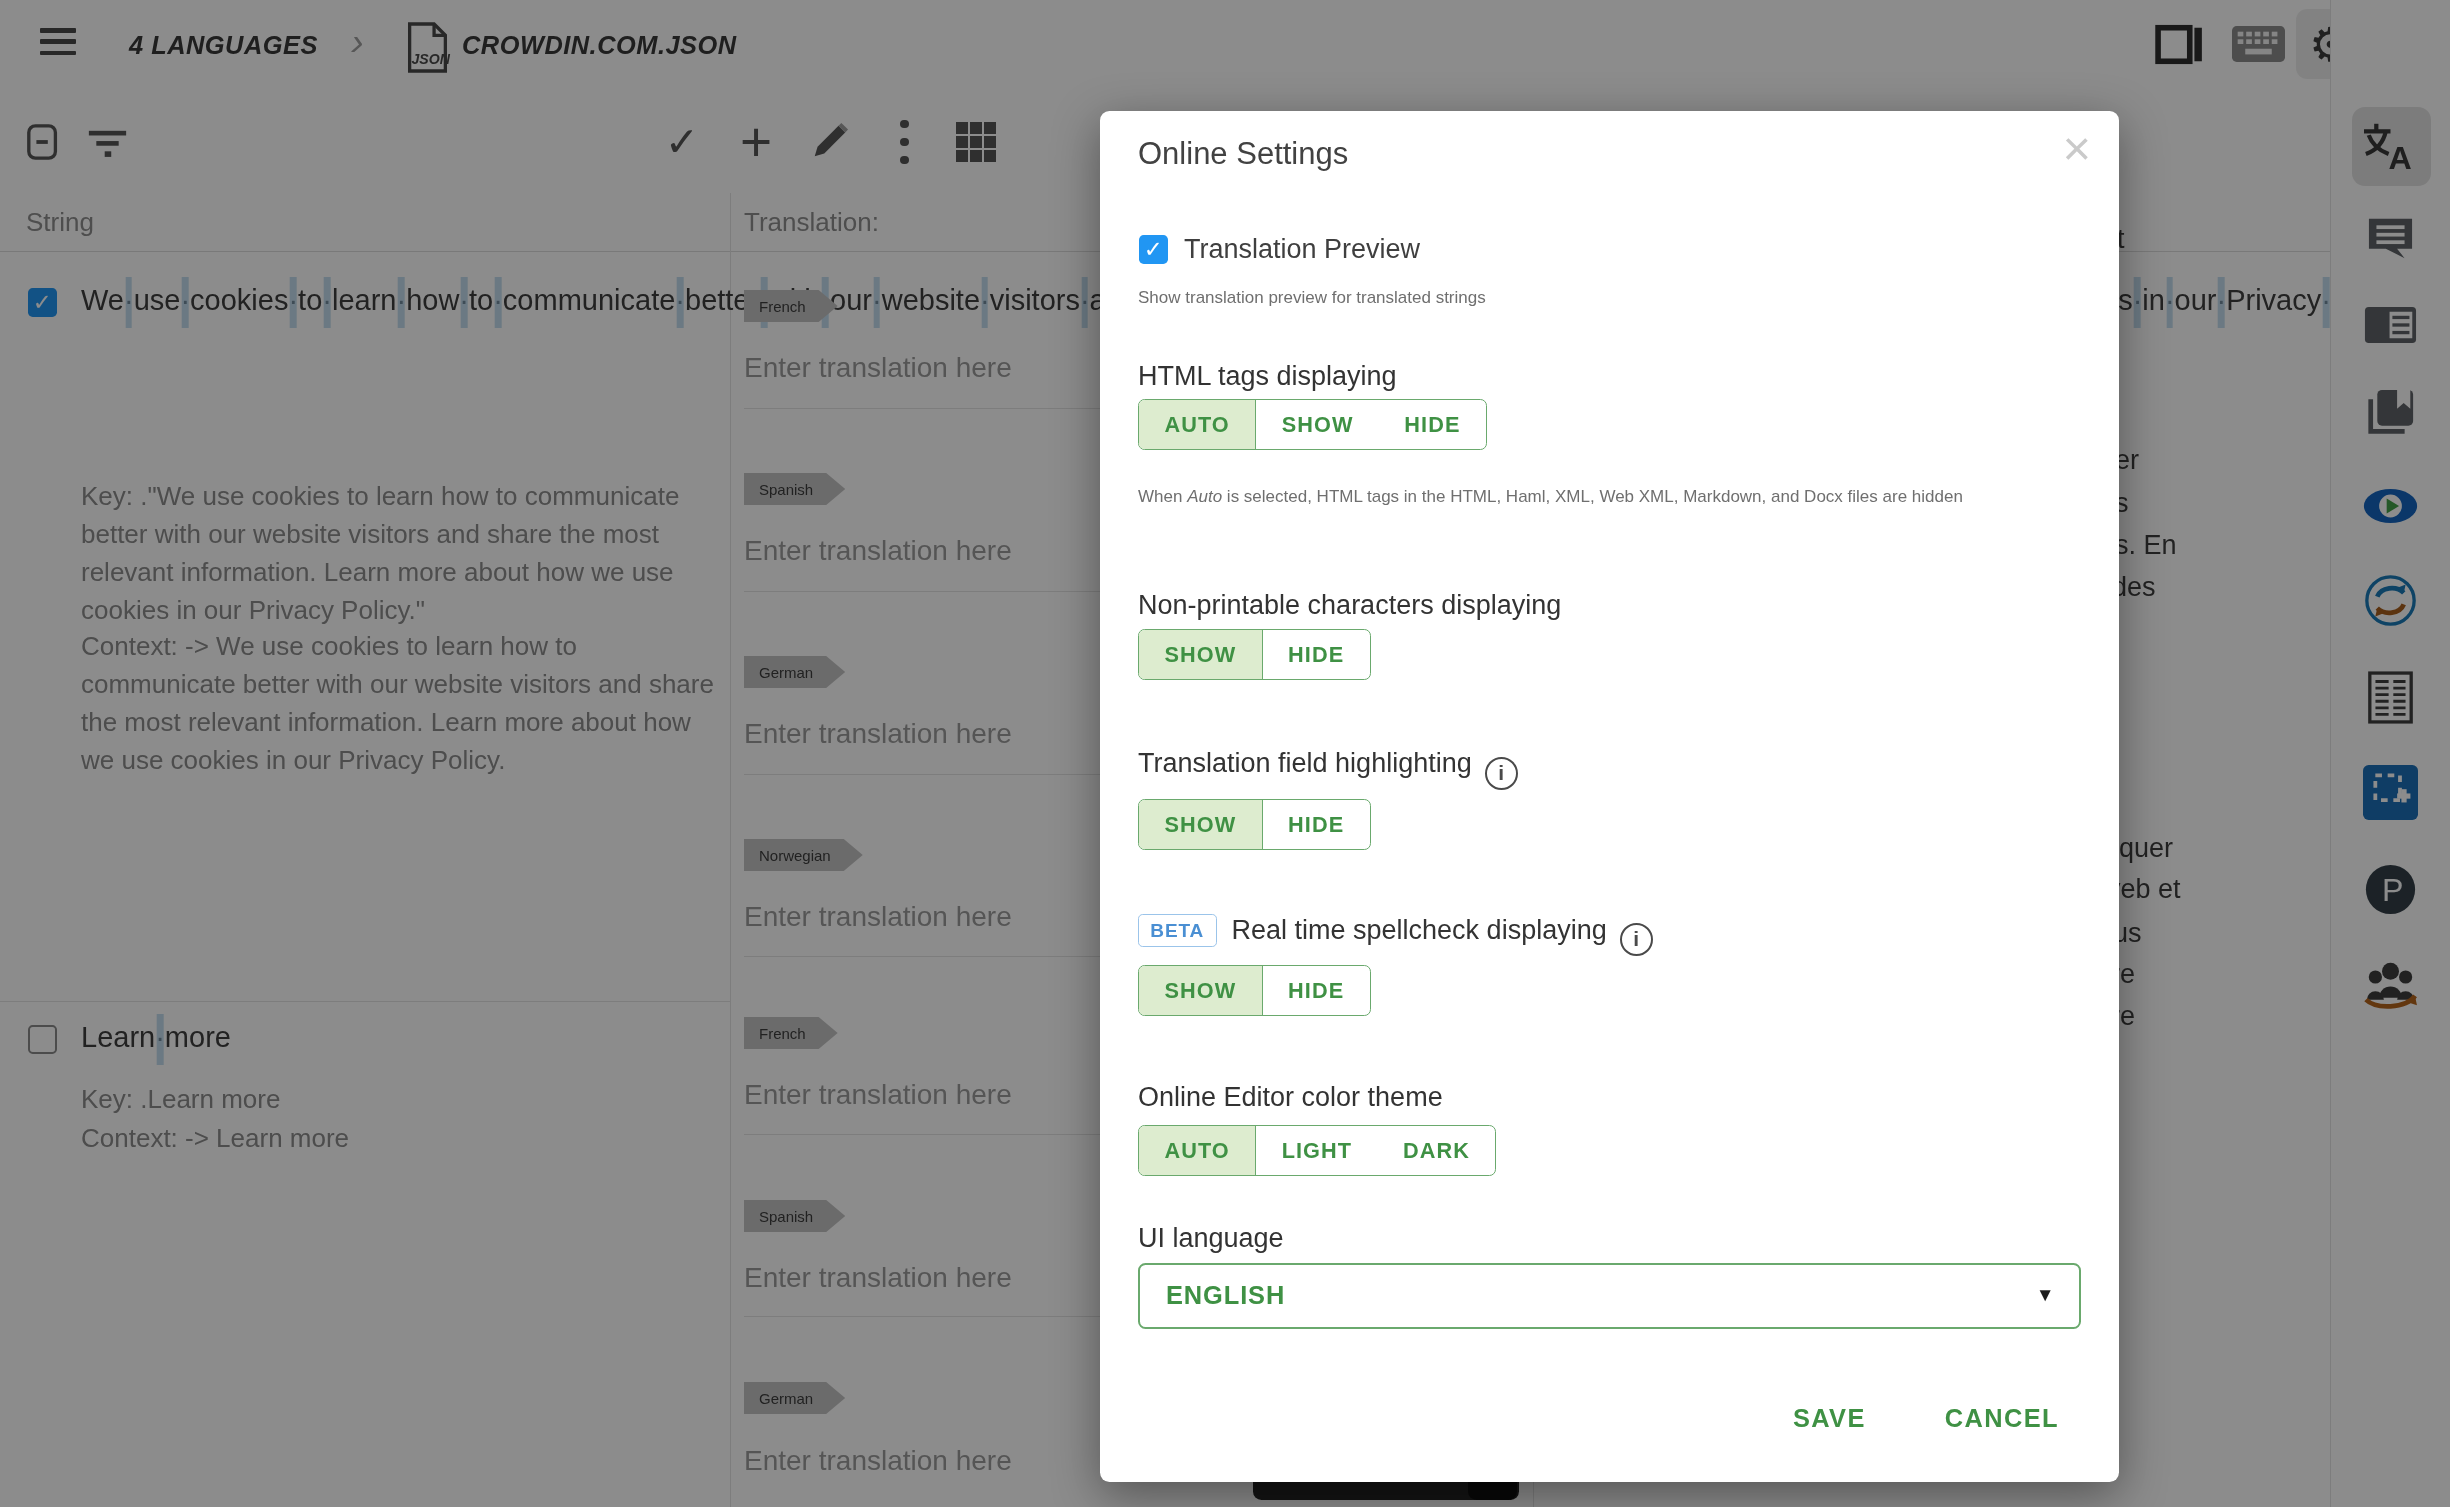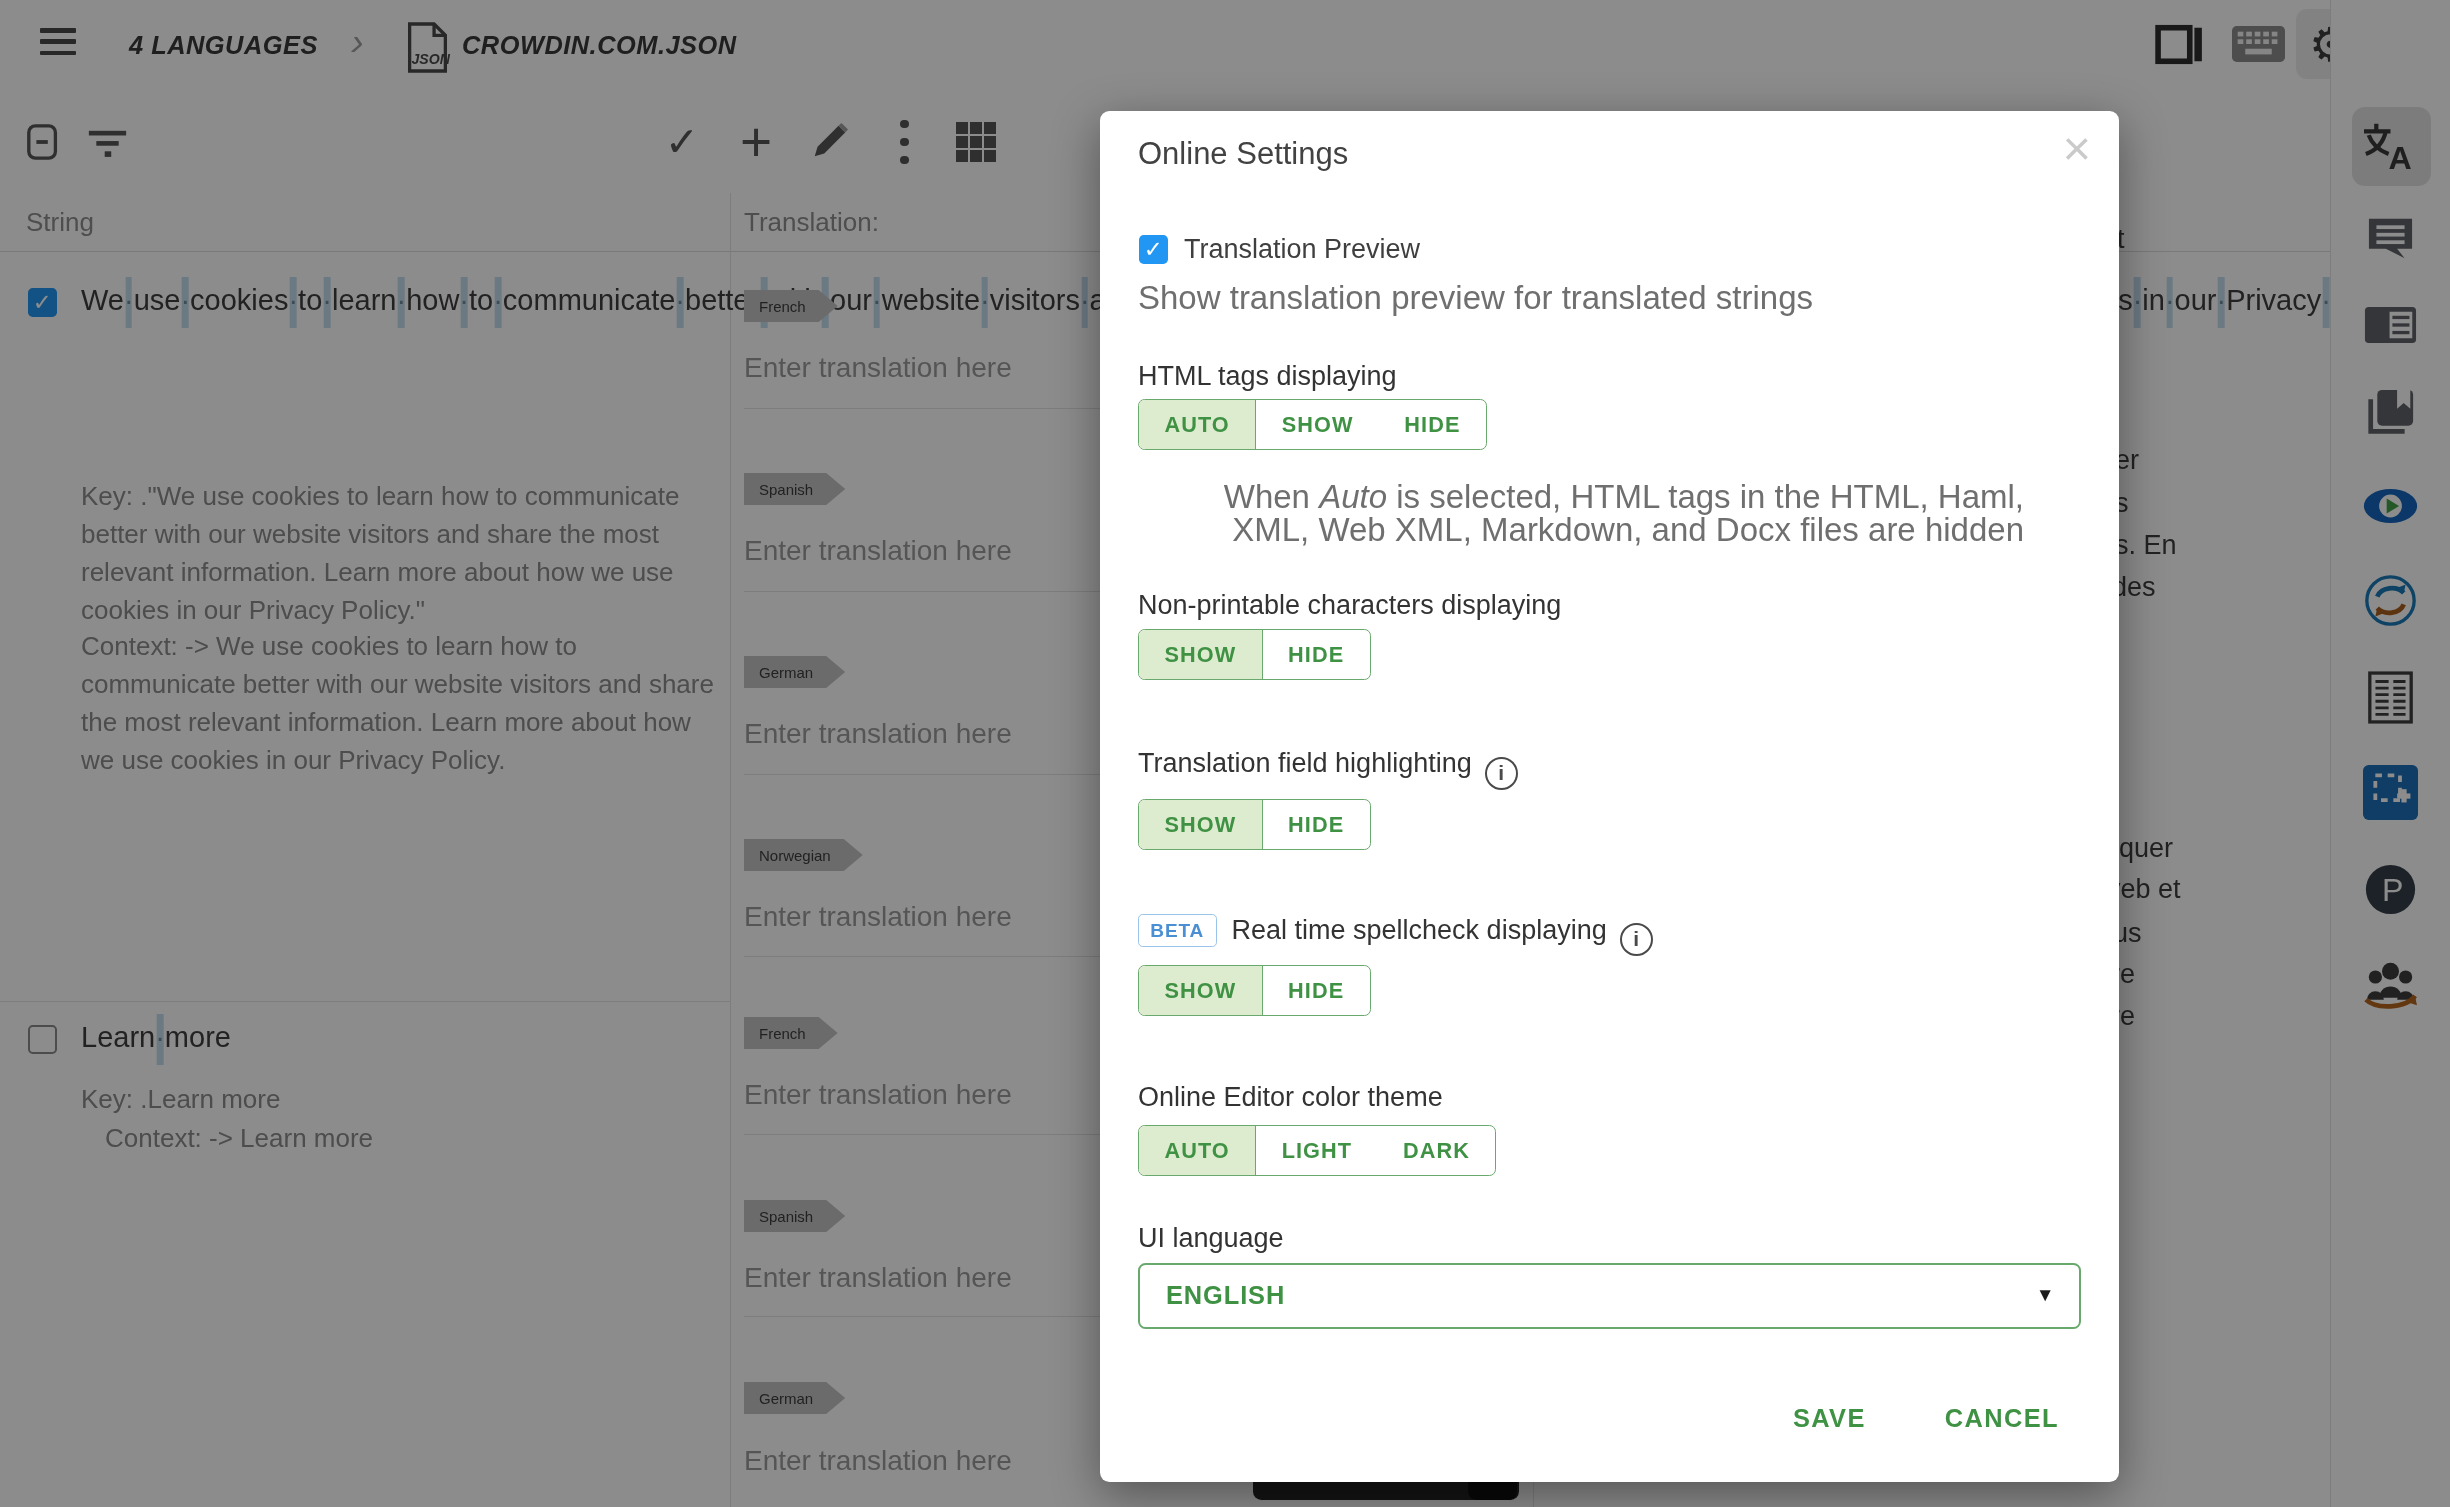--- a/index.html
+++ b/index.html
@@ -70,21 +70,21 @@
   
   #overlay { position:absolute; inset:0; background:rgba(0,0,0,.45); }
 
   
   #modal { position:absolute; left:1100px; top:111px; width:1019px; height:1371px; background:#fff; border-radius:9.4px; box-shadow:0 13px 47px rgba(0,0,0,.4); }
   .m-title { position:absolute; left:38px; top:24.5px; font-size:31px; color:#424242; }
   .m-close { position:absolute; right:28px; top:13px; font-size:49px; color:#cacaca; line-height:1; cursor:pointer; }
   .m-cb { position:absolute; left:39px; top:124px; width:29px; height:29px; border-radius:4.7px; background:#2196F3; }
   .m-cb::after { content:"✓"; position:absolute; left:4.7px; top:0.9px; color:#fff; font-size:22.6px; font-weight:bold; }
   .m-cb-label { position:absolute; left:84px; top:123px; font-size:27px; color:#3f3f3f; }
-  .m-desc { position:absolute; left:38px; font-size:33px; line-height:33px; color:#6f6f6f;text-align:right; }
+  .m-desc { position:absolute; left:38px; font-size:17px; line-height:33px; color:#6f6f6f; }
   .m-h { position:absolute; left:38px; font-size:27px; color:#333; }
   .seg { position:absolute; left:38px; display:inline-flex; border:1.9px solid #6aa96d; border-radius:6.6px; overflow:hidden; background:#fff; }
   .seg span { display:block; height:49px; line-height:49px; padding:0 25.4px; font-size:21.7px; font-weight:bold; letter-spacing:1.1px; color:#3f9144; cursor:pointer; }
   .seg span.sel { background:#ddeccf; border-right:1.9px solid #6aa96d; }
   .info-ic { display:inline-block; width:33px; height:33px; border:2.8px solid #4a4a4a; border-radius:50%; color:#4a4a4a; text-align:center; font-size:21px; font-weight:bold; line-height:28px; font-style:normal; vertical-align:-7.5px; margin-left:13px; }
   .beta { display:inline-block; border:1.9px solid #9bc4ea; border-radius:4.7px; color:#4a8fd3; font-size:19px; font-weight:bold; letter-spacing:0.9px; padding:4.7px 11.3px; margin-right:15px; vertical-align:1.9px; }
   .dd { position:absolute; left:38px; right:38px; top:1152px; height:66px; border:2.8px solid #6aa96d; border-radius:7.5px; }
   .dd-value { position:absolute; left:26px; top:0; height:60px; line-height:60px; font-size:25.4px; font-weight:bold; letter-spacing:0.9px; color:#3f9144; }
   .dd-caret { position:absolute; right:24.5px; top:0; height:60px; line-height:60px; font-size:19px; color:#1d1d1d; }
   .m-btns { position:absolute; right:60px; top:1293px; display:flex; gap:79px; }
@@ -199,21 +199,21 @@
 
   <div class="cbox checked" style="left:28px;top:288px;"></div>
   <div class="src-text dotted" style="top:279px;">We<span class="sp">·</span>use<span class="sp">·</span>cookies<span class="sp">·</span>to<span class="sp">·</span>learn<span class="sp">·</span>how<span class="sp">·</span>to<span class="sp">·</span>communicate<span class="sp">·</span>better<span class="sp">·</span>with<span class="sp">·</span>our<span class="sp">·</span>website<span class="sp">·</span>visitors<span class="sp">·</span>and<span class="sp">·</span>share<span class="sp">·</span>the<span class="sp">·</span>most<span class="sp">·</span>relevant<span class="sp">·</span>information.<span class="sp">·</span>Learn<span class="sp">·</span>more<span class="sp">·</span>about<span class="sp">·</span>how<span class="sp">·</span>we<span class="sp">·</span>use<span class="sp">·</span>cookies<span class="sp">·</span>in<span class="sp">·</span>our<span class="sp">·</span>Privacy<span class="sp">·</span>Policy.</div>
   <div class="meta" style="top:477px;">Key: ."We use cookies to learn how to communicate better with our website visitors and share the most relevant information. Learn more about how we use cookies in our Privacy Policy."</div>
   <div class="meta" style="top:627px;">Context: -&gt; We use cookies to learn how to communicate better with our website visitors and share the most relevant information. Learn more about how we use cookies in our Privacy Policy.</div>
   <div class="row-div" style="top:1001px;"></div>
 
   <div class="cbox un" style="left:28px;top:1025px;"></div>
   <div class="src-text dotted" style="top:1016px;">Learn<span class="sp">·</span>more</div>
   <div class="meta" style="top:1080px;">Key: .Learn more</div>
-  <div class="meta" style="top:1119px;margin-left:24px;">Context: -&gt; Learn more</div>
+  <div class="meta" style="top:1119px;">Context: -&gt; Learn more</div>
 
   <div class="lang-tag" style="top:290px;">French</div>
   <div class="enter-tr" style="top:352px;">Enter translation here</div>
   <div class="tr-div" style="top:408px;"></div>
 
   <div class="lang-tag" style="top:473px;">Spanish</div>
   <div class="enter-tr" style="top:535px;">Enter translation here</div>
   <div class="tr-div" style="top:591px;"></div>
 
   <div class="lang-tag" style="top:656px;">German</div>

